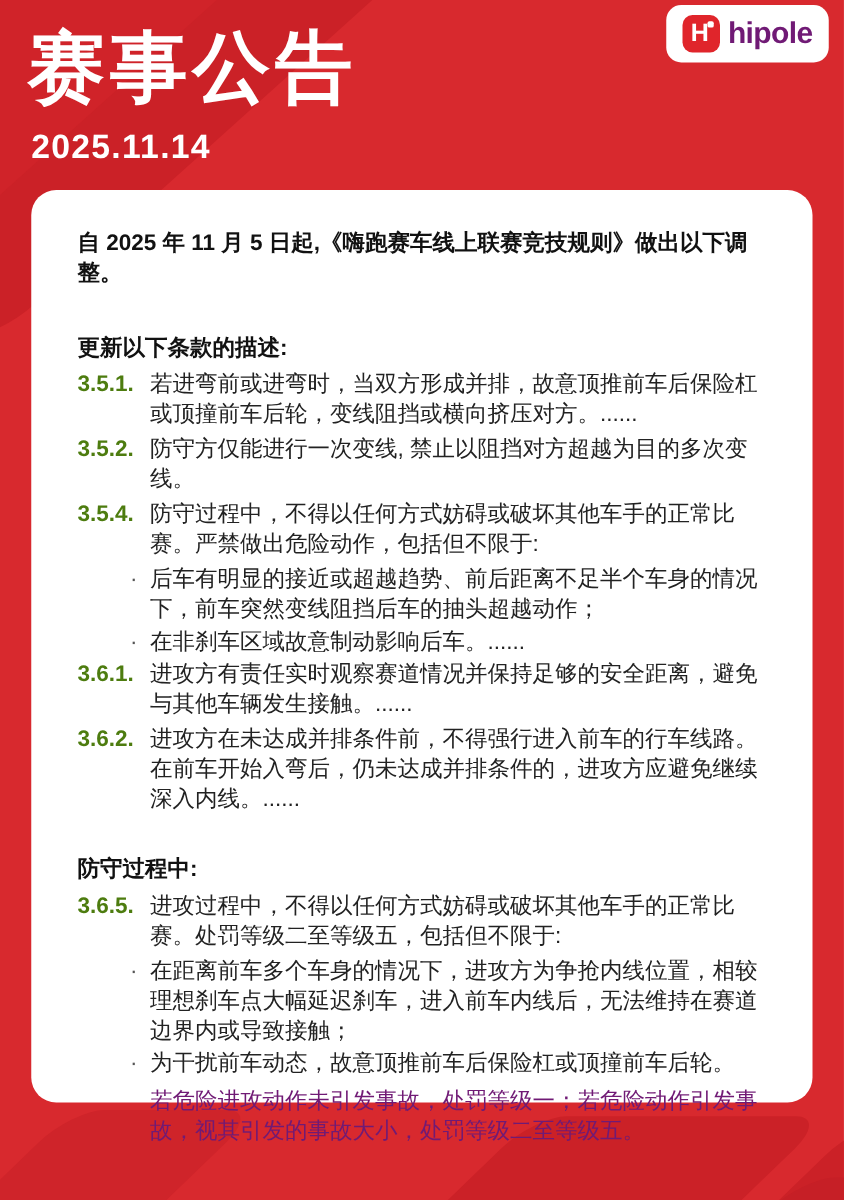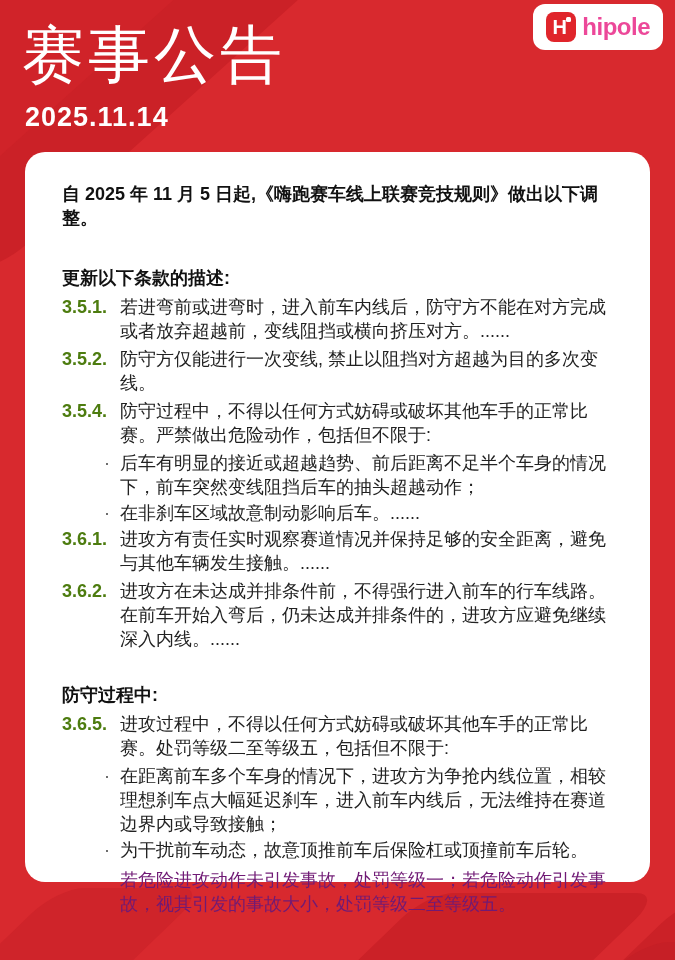--- a/index.html
+++ b/index.html
@@ -25,41 +25,41 @@
     background:#d02329;
   }
   .deco-b1 { left:6px;   top:888px; width:150px; height:100px; transform:skewX(-46deg); background:#cf242a; }
   .deco-b2 { left:350px; top:893px; width:235px; height:150px; transform:skewX(-46deg); background:#cb2127; }
   .deco-b3 { left:615px; top:898px; width:230px; height:140px; transform:skewX(-46deg); background:#cb2127; }
   .deco-b4 { left:575px; top:942px; width:330px; height:130px; transform:skewX(-46deg); background:#c61f26; }
 
   
   .header-title {
     position:absolute; left:22px; top:22px;
-    font-size:62px; line-height:1.05; font-weight:400;
+    font-size:62px; line-height:1.05; font-weight:700;
     color:#ffffff; letter-spacing:4px; z-index:3;
   }
   .header-date {
     position:absolute; left:25px; top:102px;
     font-size:27px; font-weight:800; color:#ffffff;
     letter-spacing:1px; z-index:3;
   }
   .logo {
     position:absolute; top:4px; right:12px; z-index:3;
     height:46px; padding:0 13px;
     background:#ffffff; border-radius:12px;
     display:flex; align-items:center; gap:6px;
   }
   .logo-icon {
     width:30px; height:30px; background:#e0252b; border-radius:8px;
     position:relative; display:flex; align-items:center; justify-content:center;
   }
   .logo-icon-letter { color:#fff; font-weight:900; font-size:20px; line-height:1; margin-right:3px; }
   .logo-icon-dot { position:absolute; top:5px; right:5px; width:5px; height:5px; border-radius:1.5px; background:#fff; }
-  .logo-text { font-size:24px; font-weight:700; color:#ec4899; letter-spacing:-0.5px; }
+  .logo-text { font-size:24px; font-weight:700; color:#701a75; letter-spacing:-0.5px; }
 
   
   .card {
     position:absolute; left:25px; top:152px; width:625px; height:730px;
     background:#ffffff; border-radius:20px; z-index:2;
     box-sizing:border-box; padding:30px 32px 4px 37px;
     color:#222222;
   }
   .intro {
     font-size:18px; font-weight:700; color:#111;
@@ -108,21 +108,21 @@
 
   <div class="card">
 
     <p class="intro">自 2025 年 11 月 5 日起,《嗨跑赛车线上联赛竞技规则》做出以下调整。</p>
 
     <div class="section">
       <div class="section-heading">更新以下条款的描述:</div>
 
       <div class="rule">
         <span class="rule-number">3.5.1.</span>
-        <span class="rule-text">若进弯前或进弯时，进入前车内线后，防守方不能在对方完成或者放弃超越前，变线阻挡或横向挤压对方。......</span>
+        <span class="rule-text">若进弯前或进弯时，当双方形成并排，故意顶推前车后保险杠或顶撞前车后轮，变线阻挡或横向挤压对方。......</span>
       </div>
 
       <div class="rule">
         <span class="rule-number">3.5.2.</span>
         <span class="rule-text">防守方仅能进行一次变线, 禁止以阻挡对方超越为目的多次变线。</span>
       </div>
 
       <div class="rule">
         <span class="rule-number">3.5.4.</span>
         <span class="rule-text">防守过程中，不得以任何方式妨碍或破坏其他车手的正常比赛。严禁做出危险动作，包括但不限于:</span>

